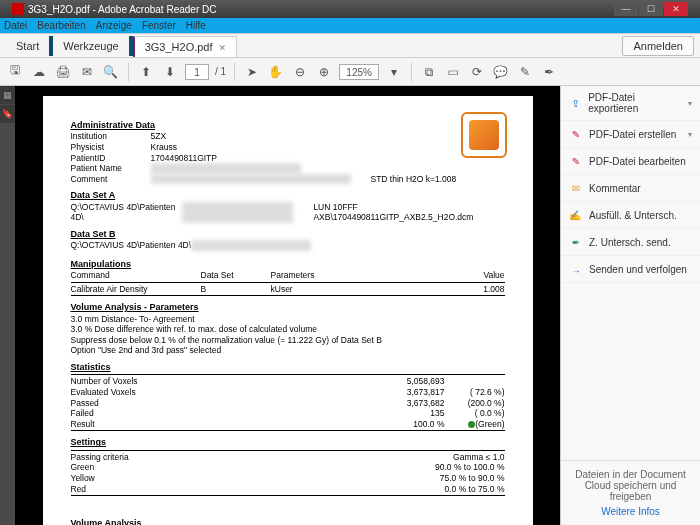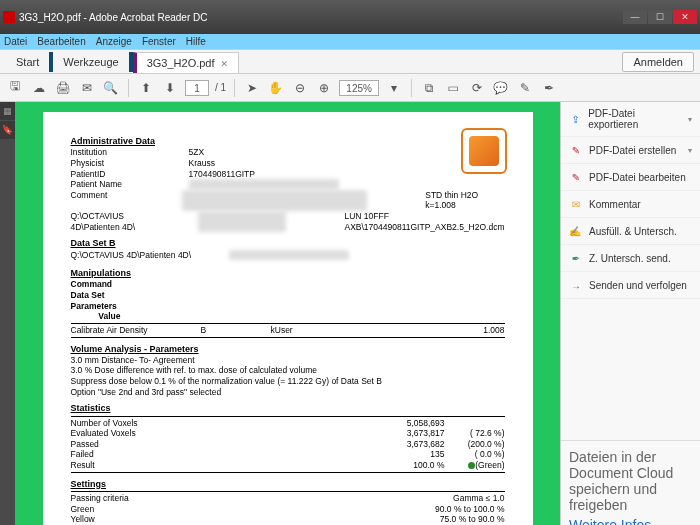--- a/index.html
+++ b/index.html
@@ -1,58 +1,58 @@
 <!DOCTYPE html>
 <html><head>
 <meta charset="utf-8">
 <style>
 * { box-sizing: border-box; margin: 0; padding: 0; }
 body { font-family: "Segoe UI", Arial, sans-serif; font-size: 11px; background: #4a4a4a; width: 700px; height: 525px; overflow: hidden; }
 
 
-.titlebar { height: 34px; background: linear-gradient(#5a5a5a,#3a3a3a); color: #fff; display:flex; align-items:center; padding:0 3px; font-size:10px; }
+.titlebar { height: 18px; background: linear-gradient(#5a5a5a,#3a3a3a); color: #fff; display:flex; align-items:center; padding:0 12px; font-size:10px; }
 .titlebar .icon { width:12px; height:12px; background:#c00; margin-right:4px; }
 .titlebar .spacer { flex:1; }
 .titlebar .btn { width:24px; height:14px; background:#555; margin-left:1px; text-align:center; line-height:14px; color:#ddd; font-size:9px;}
 .titlebar .close { background:#c23; }
 
 
-.menubar { height:16px; background:#7dd3fc; border-bottom:1px solid #ccc; display:flex; align-items:center; padding:0 4px; font-size:10px; color:#333;}
+.menubar { height:16px; background:#0ea5e9; border-bottom:1px solid #ccc; display:flex; align-items:center; padding:0 4px; font-size:10px; color:#333;}
 .menubar span { margin-right:10px; }
 
 
 .tabrow { height:24px; background:#f4f4f4; border-bottom:1px solid #ccc; display:flex; align-items:center; padding:0 6px; font-size:11px; color:#333;}
 .tabrow .tab { padding:4px 10px; border-right:4px solid #0c4a6e; }
-.tabrow .doc-tab { background:#fff; border-top:1px solid #ccc; border-left:4px solid #701a75; border-right:1px solid #ccc; position:relative; top:1px; display:flex; align-items:flex-end;}
+.tabrow .doc-tab { background:#fff; border-top:1px solid #ccc; border-left:2px solid #701a75; border-right:1px solid #ccc; position:relative; top:1px; display:flex; align-items:flex-end;}
 .tabrow .doc-tab .x { margin-left:6px; color:#888; font-size:9px;}
 .tabrow .spacer { flex:1; }
 .tabrow .login { padding:3px 10px; border:1px solid #bbb; border-radius:2px; background:#fafafa; }
 
 
 .toolbar { height:28px; background:#f4f4f4; border-bottom:1px solid #ccc; display:flex; align-items:center; padding:0 6px; gap:6px; color:#555;}
 .toolbar .sep { width:1px; height:18px; background:#ccc; margin:0 2px;}
 .toolbar .tbtn { width:18px; height:18px; display:flex; align-items:center; justify-content:center; font-size:12px; color:#555;}
 .toolbar .pagebox { width:24px; height:16px; border:1px solid #aaa; background:#fff; text-align:center; font-size:10px; line-height:16px;}
 .toolbar .zoom { width:40px; height:16px; border:1px solid #aaa; background:#fff; text-align:center; font-size:10px; line-height:16px;}
 
 
 .main { display:flex; height:439px; }
-.doc-area { flex:1; background:#22c55e; display:flex; justify-content:center; overflow:hidden; position:relative;}
+.doc-area { flex:1; background:#000000; display:flex; justify-content:center; overflow:hidden; position:relative;}
 .page { width:490px; background:#fff; margin-top:10px; padding:18px 28px; font-family:Arial,sans-serif; font-size:8.5px; color:#000; line-height:1.25; position:relative;}
 
 .rightpanel { width:140px; background:#f8f8f8; border-left:1px solid #ccc; display:flex; flex-direction:column; font-size:10px; color:#333;}
 .rightpanel .item { display:flex; align-items:center; padding:6px 8px; border-bottom:1px solid #eee; gap:6px;}
 .rightpanel .item .ico { width:14px; height:14px; display:flex; align-items:center; justify-content:center; font-size:10px;}
 .rightpanel .item .chev { margin-left:auto; color:#888; font-size:8px;}
-.rightpanel .footer { margin-top:auto; padding:8px; font-size:14px; color:#666; border-top:1px solid #ddd;}
+.rightpanel .footer { margin-top:auto; padding:8px; font-size:10px; color:#666; border-top:1px solid #ddd;text-align:center;}
 .rightpanel .footer a { color:#1a6fc9; display:block; margin-top:4px;}
 
 
 .page h4 { font-weight:bold; text-decoration:underline; font-size:9px; margin-top:6px;}
-.page .row { display:flex;gap:38px; }
+.page .row { display:flex; }
 .page .row .k { width:80px; }
 .page .row .v { flex:1; }
 .page hr { border:none; border-top:1px solid #000; margin:1px 0;}
 .page .tblrow { display:flex; }
 .page .logo { position:absolute; top:16px; right:26px; width:46px; height:46px; border:2px solid #e07b1a; border-radius:6px; display:flex; align-items:center; justify-content:center; background:#fff;}
 .page .logo-inner { width:30px; height:30px; background:linear-gradient(135deg,#f59b2e,#e0661a); border-radius:4px; position:relative;}
 .page .blur { filter:blur(2px); color:#888; background:#ddd; border-radius:2px;}
 
 .dot-green { display:inline-block; width:7px; height:7px; border-radius:50%; background:#2a8a2a; vertical-align:middle;}
 
@@ -153,33 +153,34 @@
             <span class="k">Patient Name</span>
             <span class="blur" style="width:150px;display:inline-block;">&nbsp;</span>
           </div>
           <div class="row">
             <span class="k">Comment</span>
             <span class="blur" style="width:200px;display:inline-block;">&nbsp;</span>
             <span style="margin-left:20px;">STD thin H2O k=1.008</span>
           </div>
         </div>
 
+      <h4>Data Set A</h4>
       <div class="row">
           <span>Q:\OCTAVIUS 4D\Patienten 4D\</span>
           <span class="blur" style="width:120px;display:inline-block;">&nbsp;</span>
           <span style="margin-left:20px;">LUN 10FFF AXB\1704490811GITP_AXB2.5_H2O.dcm</span>
         </div>
       <h4>Data Set B</h4>
       <div class="row">
           <span>Q:\OCTAVIUS 4D\Patienten 4D\</span>
           <span class="blur" style="width:120px;display:inline-block;">&nbsp;</span>
         </div>
 
       <h4 style="margin-top:8px;">Manipulations</h4>
-      <div class="tblrow" style="font-weight:bold;flex-direction:column;">
+      <div class="tblrow" style="font-weight:normal;">
         <div style="width:130px">Command</div>
         <div style="width:70px">Data Set</div>
         <div style="flex:1">Parameters</div>
         <div style="width:50px;text-align:right">Value</div>
       </div>
       <hr>
       <div class="tblrow">
         <div style="width:130px">Calibrate Air Density</div>
         <div style="width:70px">B</div>
         <div style="flex:1">kUser</div>

